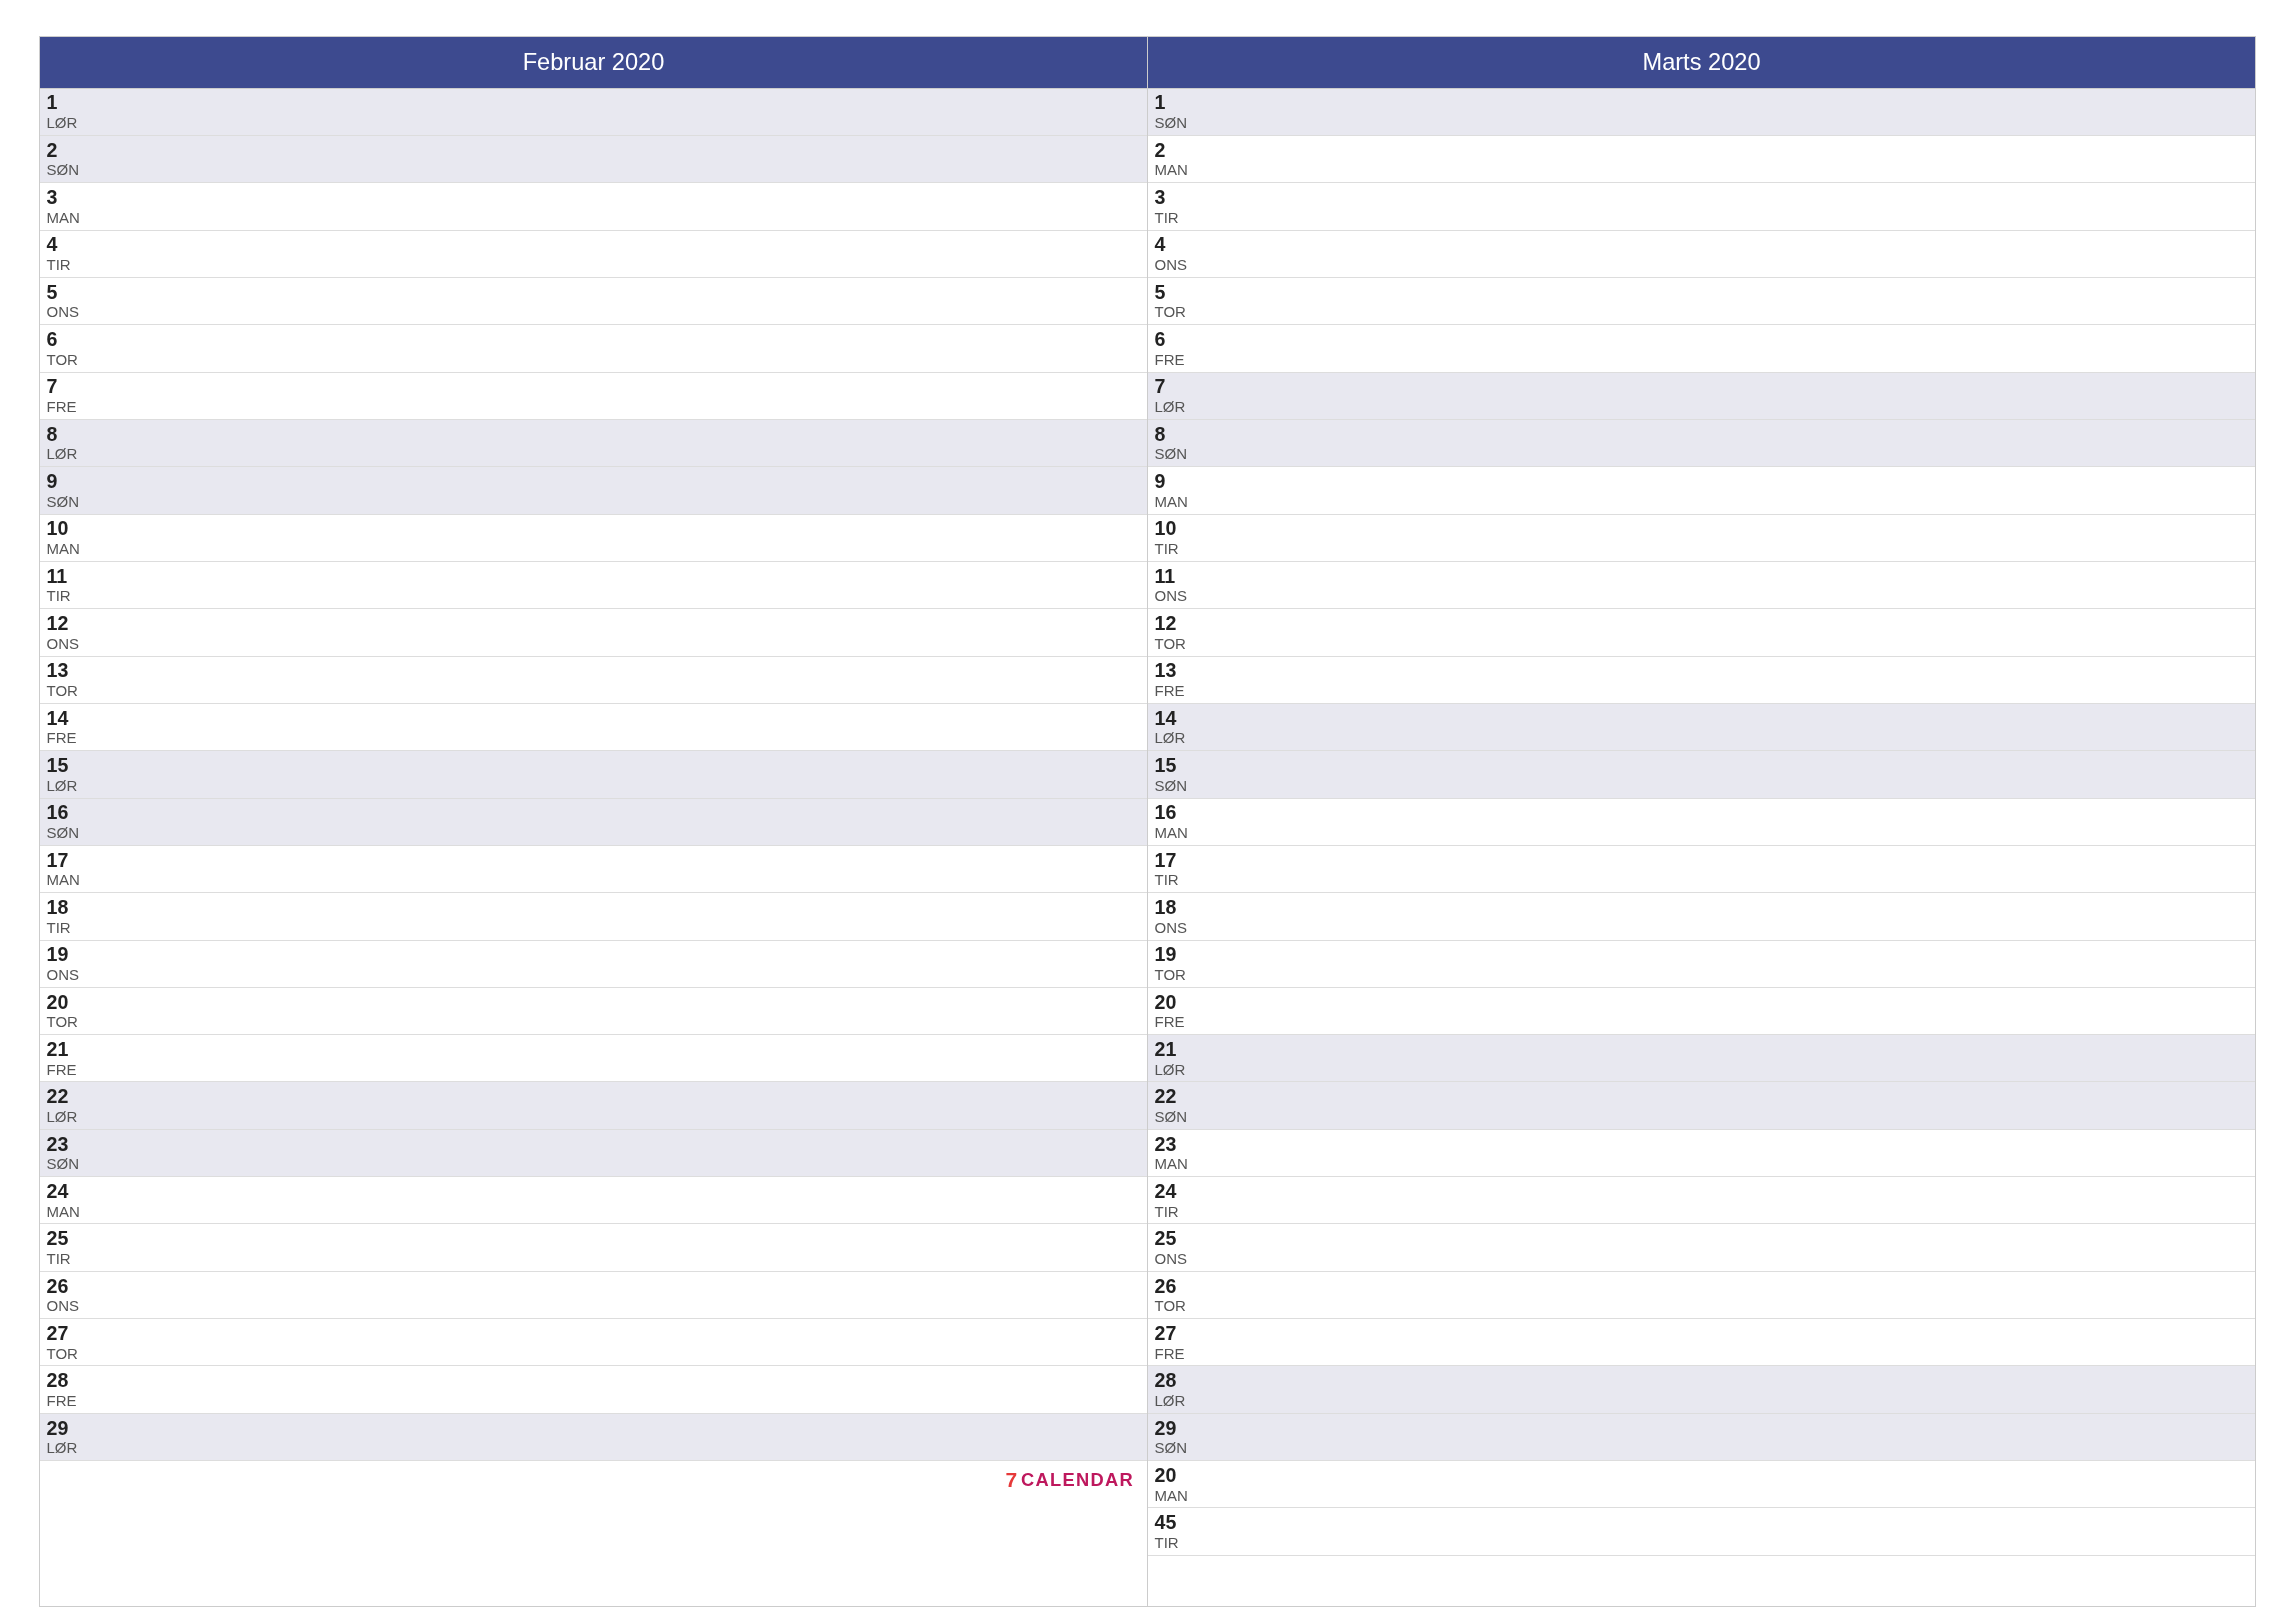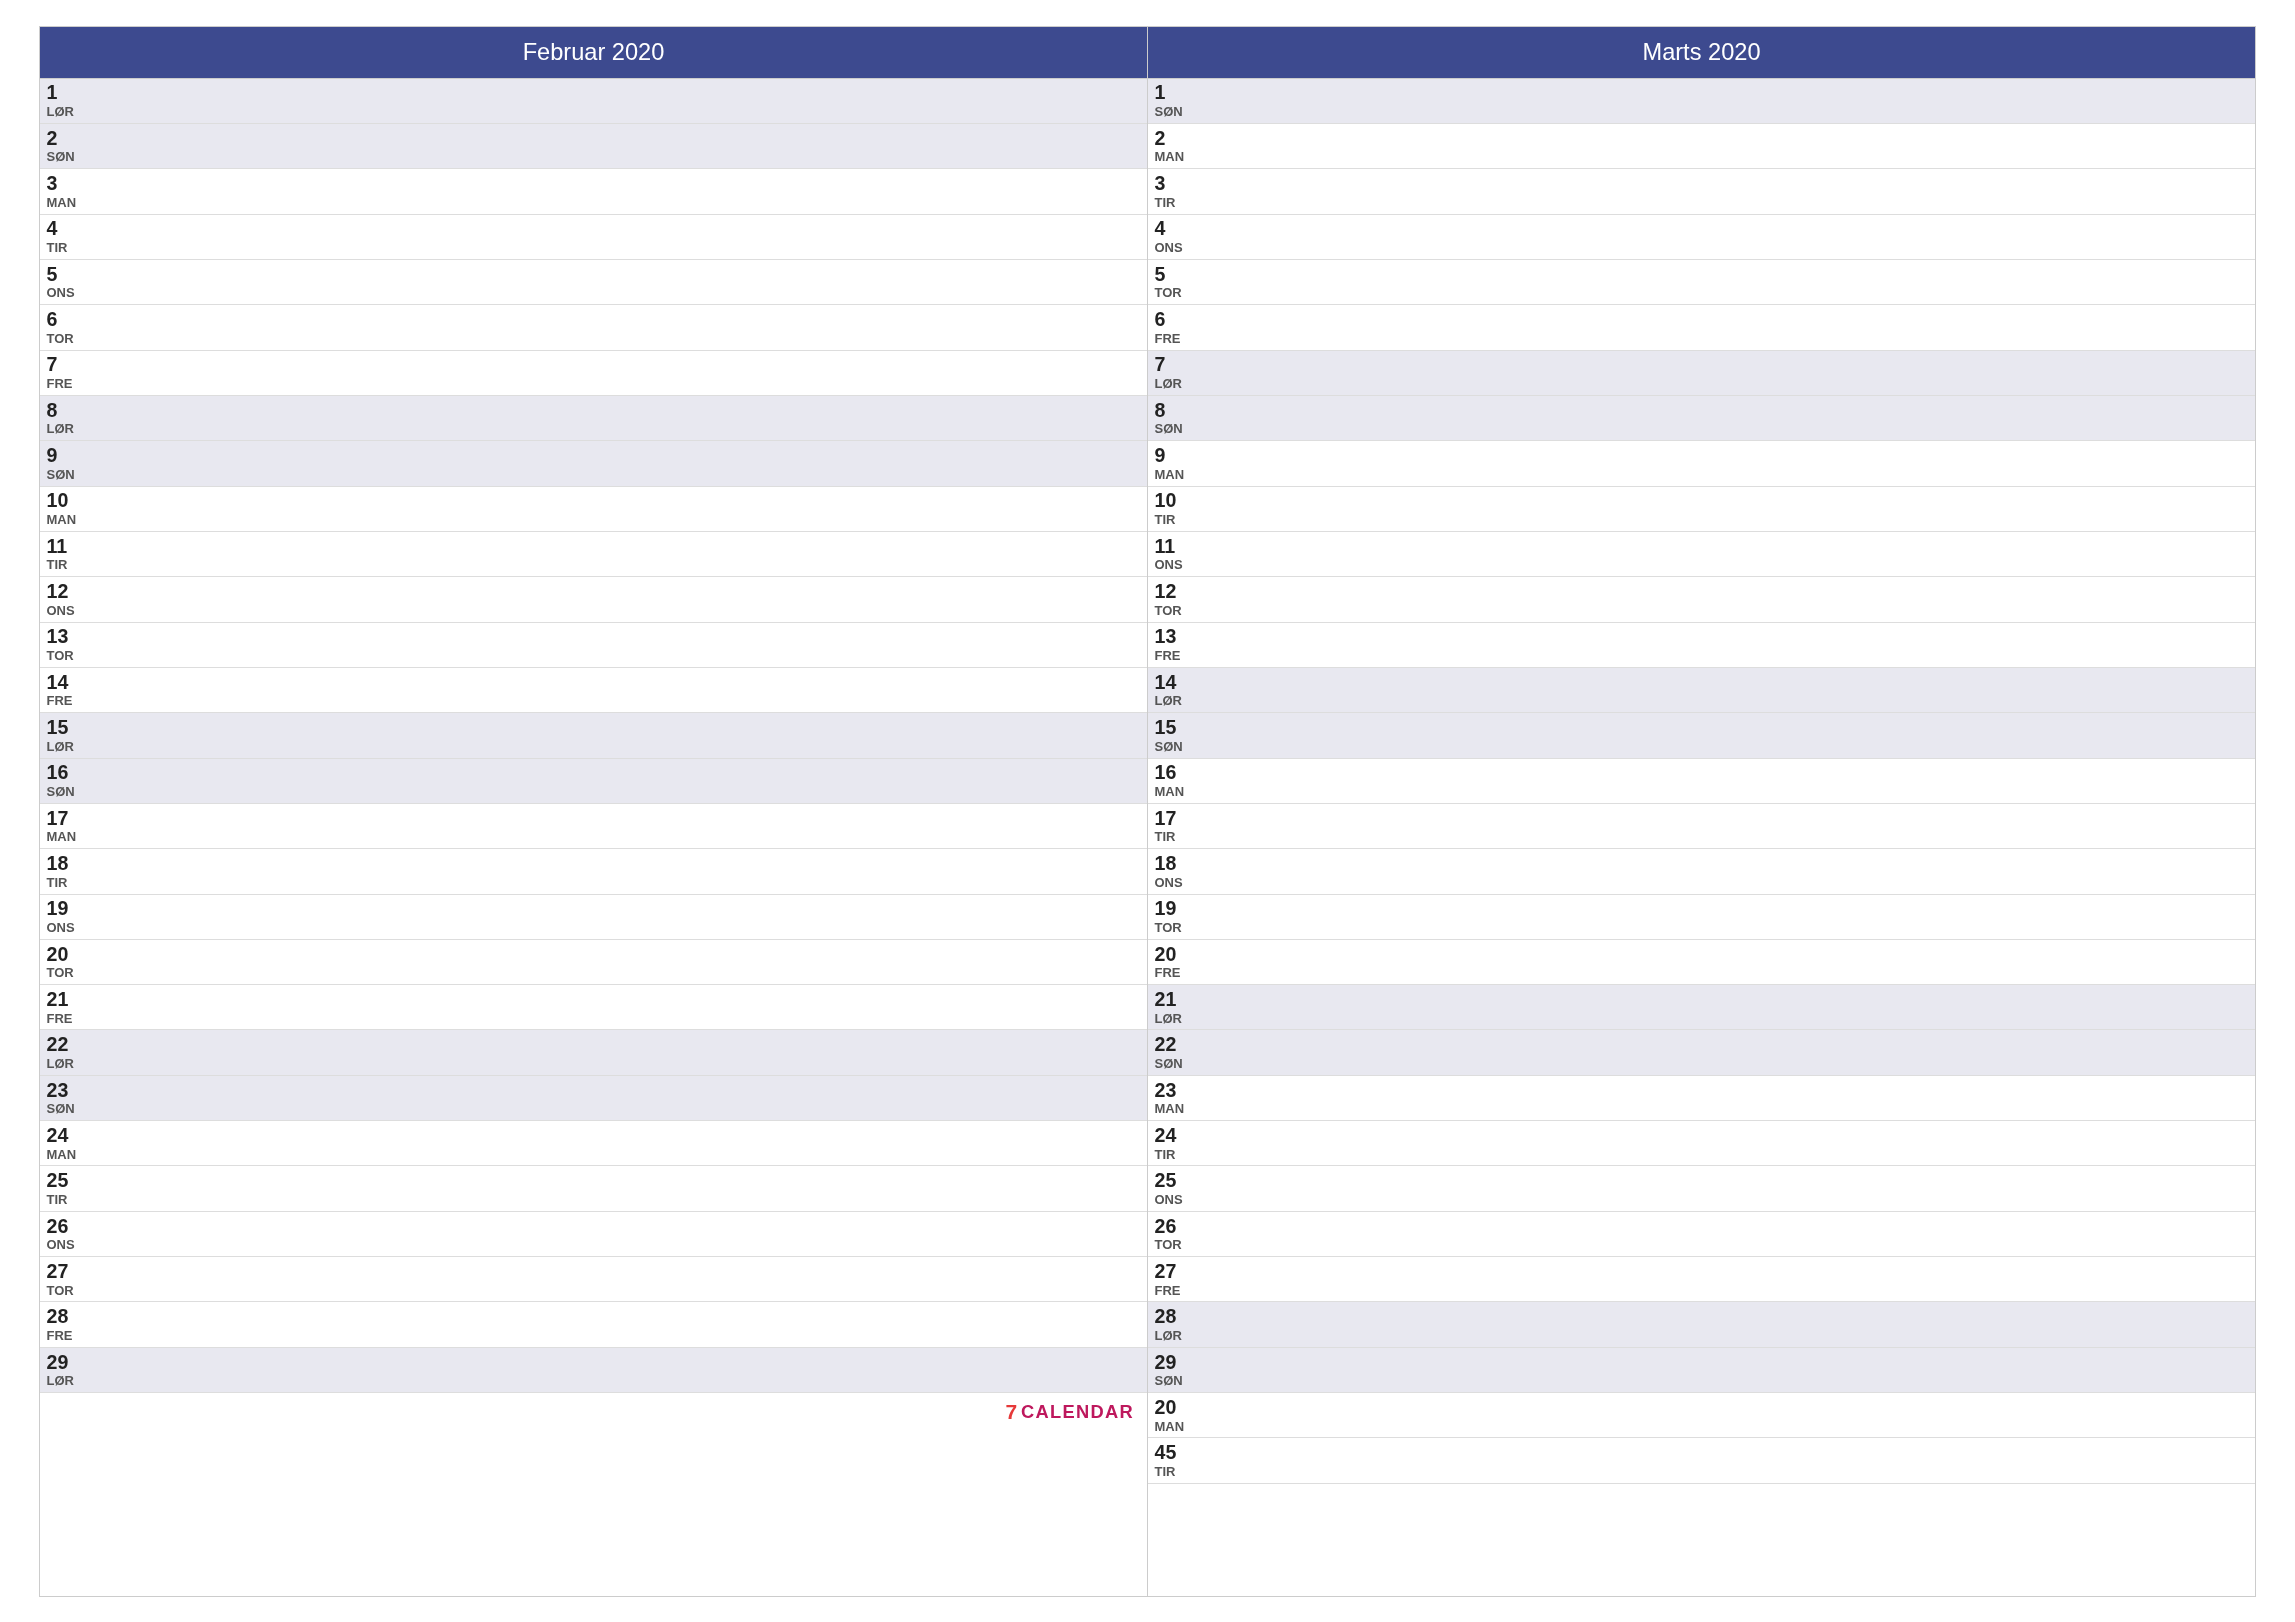--- a/index.html
+++ b/index.html
@@ -14,20 +14,21 @@
       width: 2295px;
       height: 1623px;
       padding: 26px 39px;
     }
 
     .calendar-container {
       display: flex;
       width: 100%;
       height: 100%;
       border: 0.7px solid #cccccc;
+      margin-top: 10px;
     }
 
     .month-column {
       flex: 1;
       display: flex;
       flex-direction: column;
       border-right: 0.7px solid #cccccc;
     }
 
     .month-column:last-child {
@@ -65,24 +66,24 @@
     }
 
     .day-number {
       font-size: 19.6px;
       font-weight: bold;
       color: #222222;
       line-height: 1.1;
     }
 
     .day-name {
-      font-size: 13px;
+      font-size: 15px;
       color: #555555;
       text-transform: uppercase;
-      font-weight: bold;
+      font-weight: normal;
     }
 
     .day-content {
       flex: 1;
     }
 
     .footer-area {
       display: flex;
       align-items: center;
       justify-content: flex-end;

